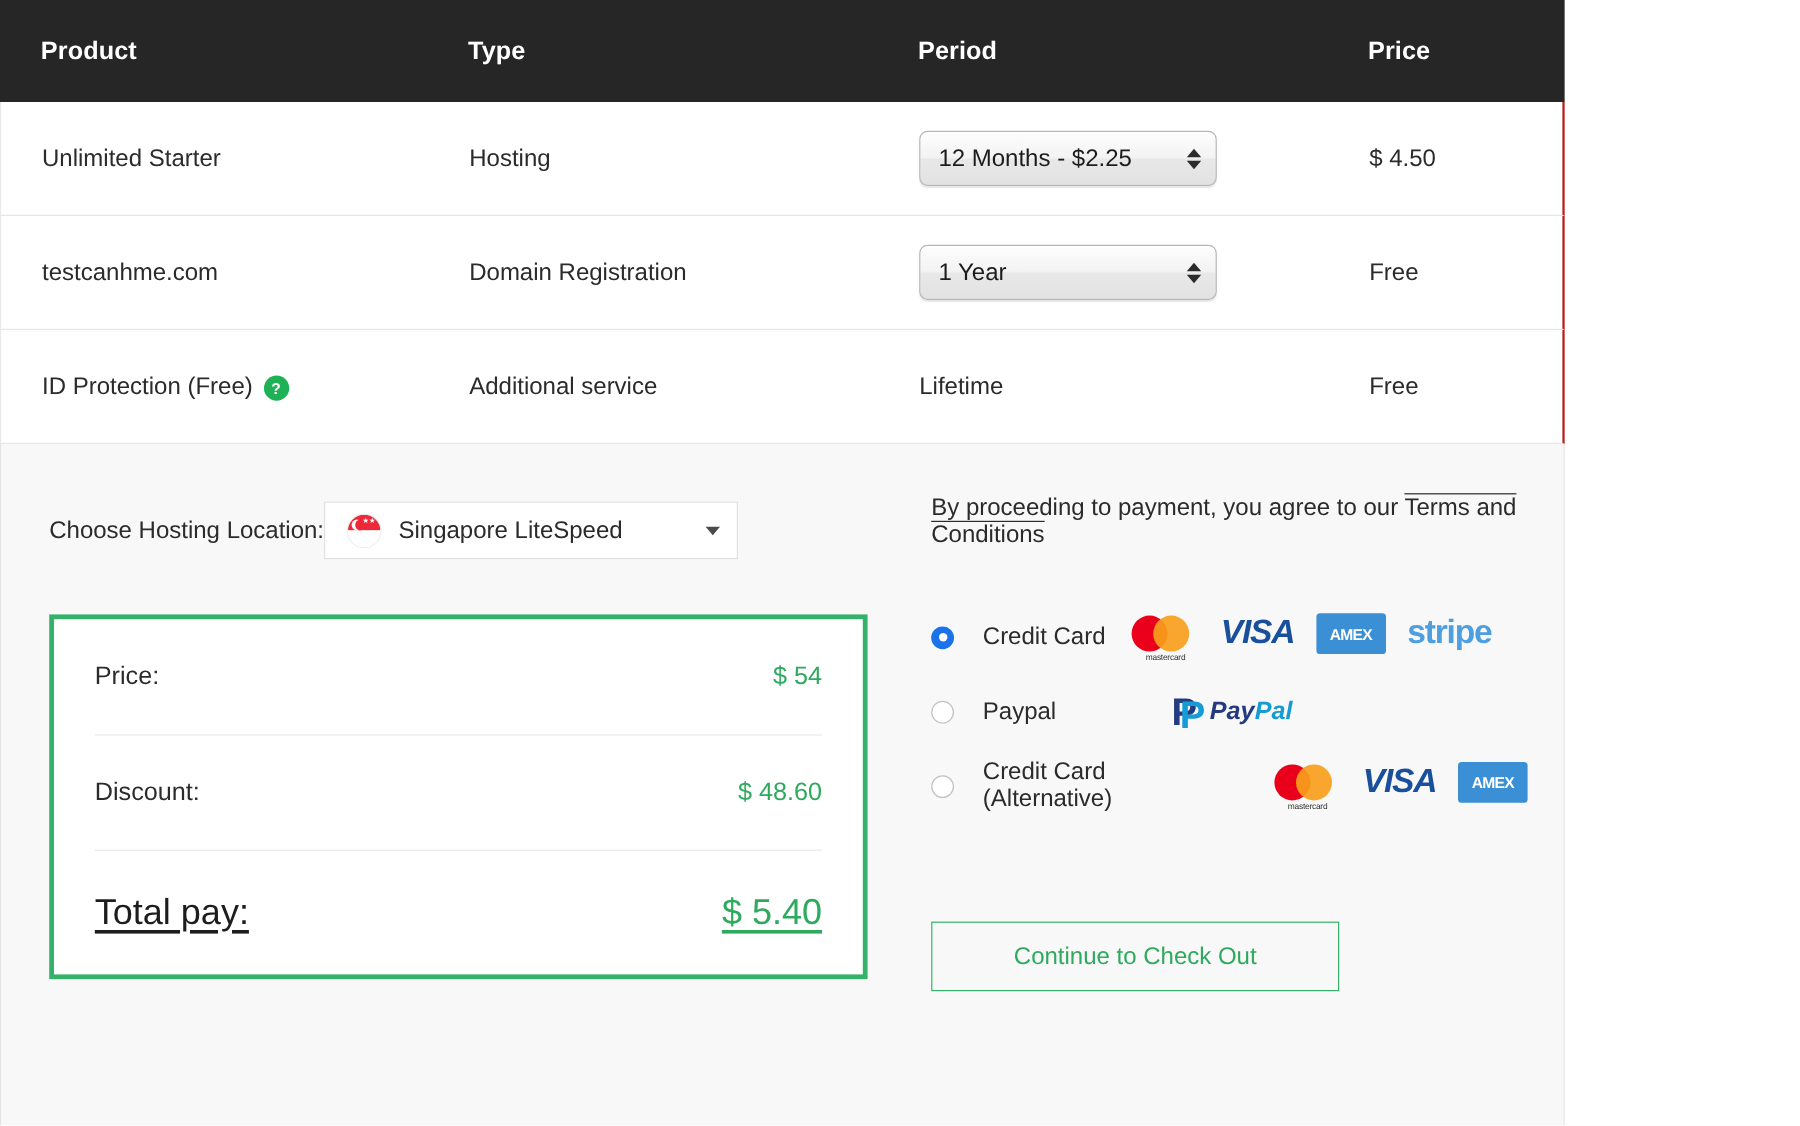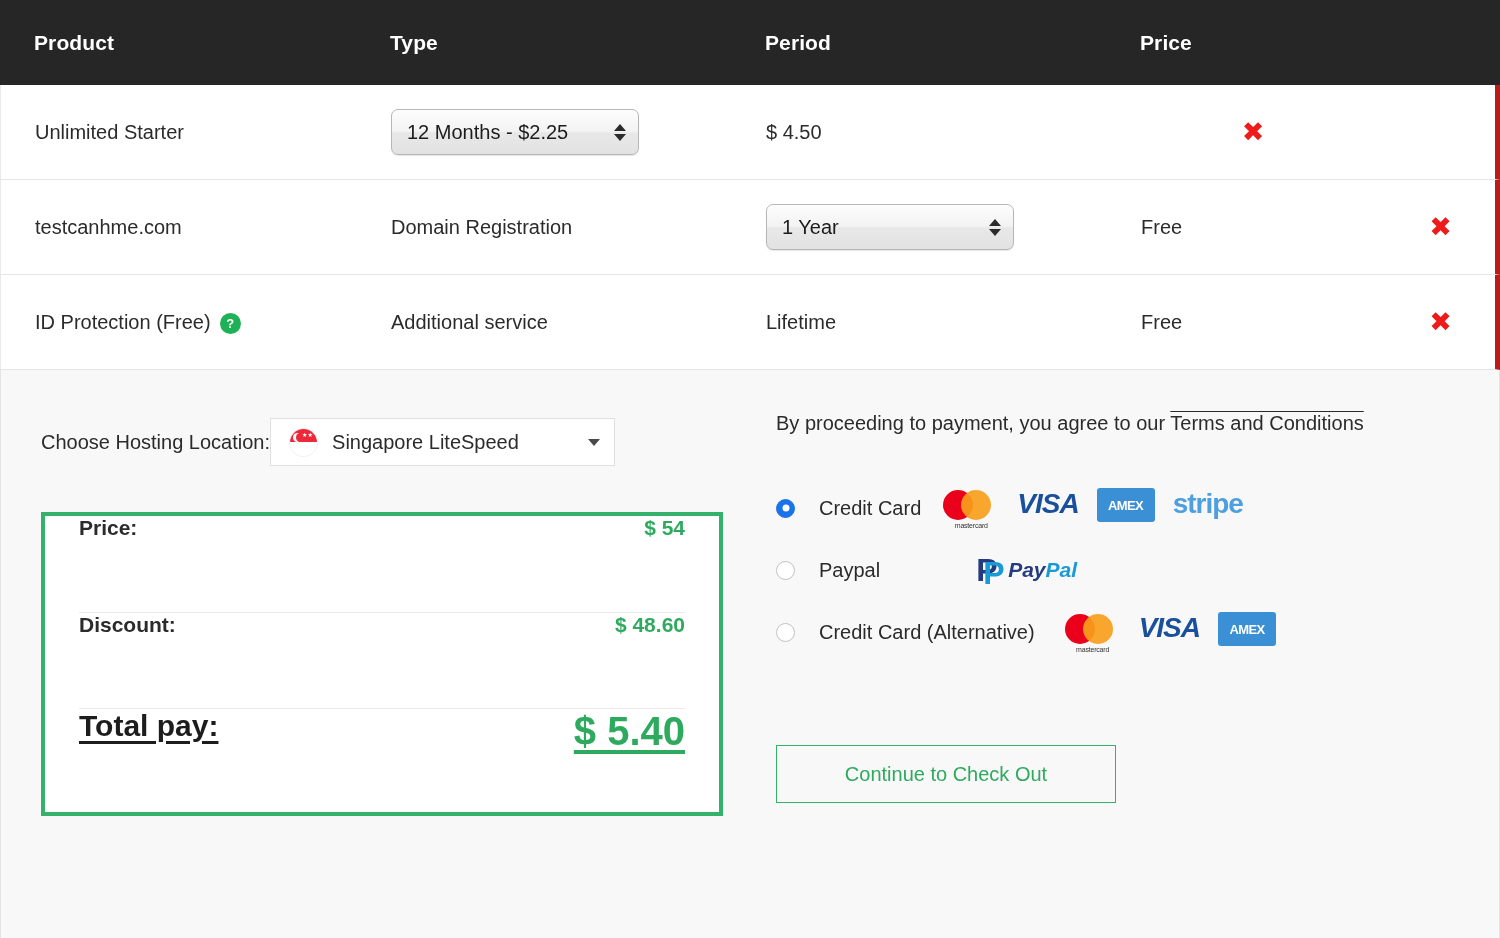--- a/index.html
+++ b/index.html
@@ -5,21 +5,21 @@
 <style>
   * { box-sizing: border-box; }
   html, body {
     margin: 0; padding: 0;
     width: 1500px; height: 938px;
     background: #ffffff;
     font-family: "Liberation Sans", "DejaVu Sans", sans-serif;
     -webkit-font-smoothing: antialiased;
   }
   .page {
-    width: 1500px; height: 938px;
+    width: 1304px; height: 938px;
     position: relative;
     overflow: hidden;
     background: #ffffff;
   }
 
   
   .cart-head {
     background: #262626;
     height: 85px;
     display: flex;
@@ -41,21 +41,21 @@
   .c-remove  { flex: 1 1 auto; text-align: center; }
 
   
   .cart-row {
     height: 95px;
     display: flex;
     align-items: center;
     background: #ffffff;
     border-bottom: 1px solid #e6e6e6;
     border-left: 1px solid #e9e9e9;
-    border-right: 5px solid #b91c1c;
+    border-right: 2px solid #b91c1c;
   }
   .cart-row .cell {
     font-size: 20px;
     color: #2b2b2b;
   }
   .prod-label { display: inline-flex; align-items: center; gap: 9px; }
 
   .help-icon {
     width: 21px; height: 21px;
     border-radius: 50%;
@@ -175,34 +175,34 @@
   
   .summary {
     margin-top: 46px;
     width: 682px;
     border: 4px solid #35b26a;
     background: #ffffff;
     padding: 0 34px;
   }
   .sum-row {
     display: flex;
+    align-items: center;
     justify-content: space-between;
     height: 96px;
-    font-weight: bold;
   }
   .sum-row + .sum-row { border-top: 1px solid #e9e9e9; }
   .sum-label { font-size: 21px; color: #2b2b2b; }
   .sum-value { font-size: 21px; color: #2eaa5e; }
   .sum-row.total { height: 104px; }
   .sum-row.total .sum-label {
     font-size: 30px; color: #1d1d1d;
     text-decoration: underline; text-underline-offset: 5px;
   }
   .sum-row.total .sum-value {
-    font-size: 40px; color: #2eaa5e;
+    font-size: 30px; color: #2eaa5e;
     text-decoration: underline; text-underline-offset: 5px;
   }
 
   
   .terms { font-size: 20px; color: #2b2b2b; }
   .terms .tc {
     text-decoration: overline;
     text-decoration-thickness: 1px;
     color: #2b2b2b;
     cursor: pointer;
@@ -292,20 +292,21 @@
     <div class="cell c-price">Price</div>
     <div class="cell c-remove"></div>
   </div>
 
   <div class="cart-row">
     <div class="cell c-product">
       <span class="prod-label">
         <span>Unlimited Starter</span>
       </span>
     </div>
+    <div class="cell c-type">Hosting</div>
     <div class="cell c-period">
       <div class="sel">
         <span class="sel-text">12 Months - $2.25</span>
         <span class="sel-arrows">
           <i class="up"></i>
             <i class="down"></i>
         </span>
       </div>
     </div>
     <div class="cell c-price">$ 4.50</div>

